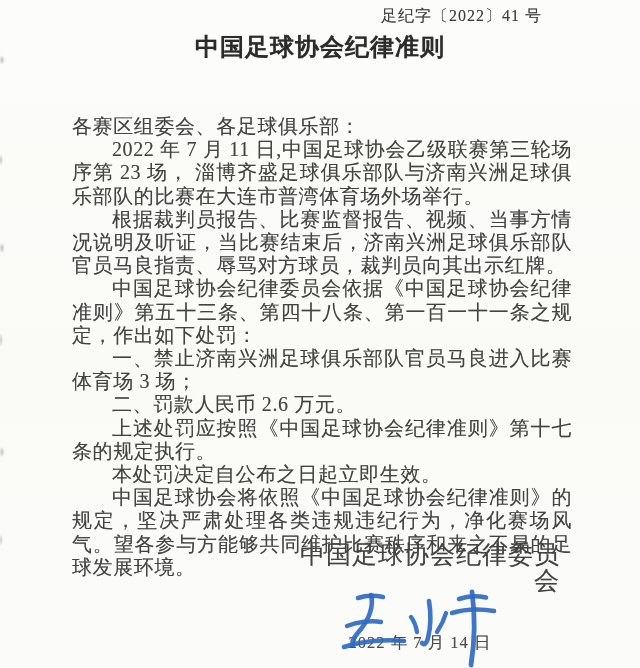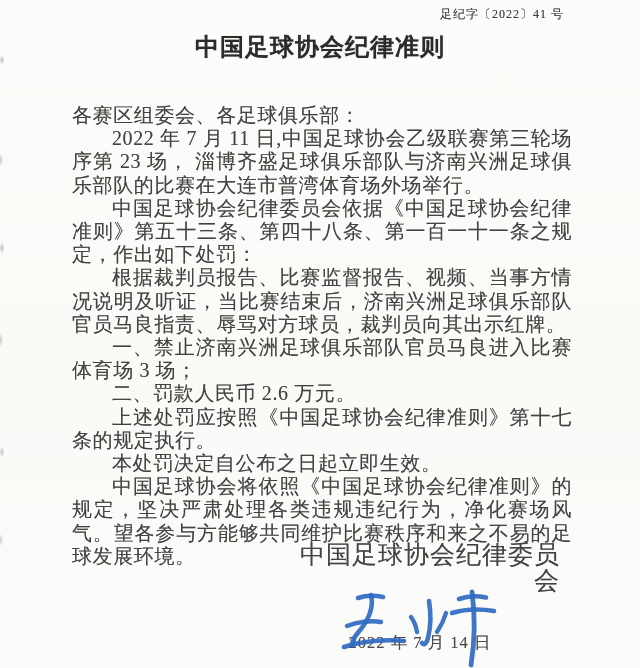--- a/index.html
+++ b/index.html
@@ -29,22 +29,22 @@
       radial-gradient(4px 8px at 2px 248px, rgba(70,70,70,.33), transparent 70%),
       radial-gradient(3px 10px at 1px 340px, rgba(70,70,70,.28), transparent 70%),
       radial-gradient(4px 8px at 2px 452px, rgba(70,70,70,.30), transparent 70%),
       radial-gradient(3px 9px at 1px 540px, rgba(70,70,70,.26), transparent 70%);
     pointer-events: none;
   }
 
   .doc-number {
     position: absolute;
     top: 6px;
-    right: 76px;
-    font-size: 12px;
+    right: 98px;
+    font-size: 16px;
     letter-spacing: 1px;
     color: #3f3f3d;
     text-shadow: 0 0 0.6px rgba(70,70,70,.5);
     white-space: nowrap;
   }
 
   .title {
     position: absolute;
     top: 30px;
     left: 0;
@@ -64,21 +64,21 @@
     left: 72px;
     width: 500px;
     font-size: 20px;
     line-height: 23.2px;
     letter-spacing: 0.6px;
     text-align: justify;
     color: #434341;
     text-shadow: 0 0 0.6px rgba(80,80,78,.45);
   }
   .body-text p { text-indent: 2em; }
-  .body-text p.no-indent { text-indent: 0; }
+  .body-text p.no-indent { text-indent: 0; margin-top: 11px; }
 
   .sig-block {
     position: absolute;
     top: 542px;
     left: 280px;
     width: 280px;
     text-align: right;
     font-size: 25px;
     line-height: 26px;
     letter-spacing: 1px;
@@ -125,22 +125,22 @@
 
   <div class="doc-number">足纪字〔2022〕41 号</div>
 
   <div class="title">
     <div>中国足球协会纪律准则</div>
   </div>
 
   <div class="body-text">
     <p class="no-indent">各赛区组委会、各足球俱乐部：</p>
     <p>2022 年 7 月 11 日,中国足球协会乙级联赛第三轮场序第 23 场， 淄博齐盛足球俱乐部队与济南兴洲足球俱乐部队的比赛在大连市普湾体育场外场举行。</p>
+    <p>根据裁判员报告、比赛监督报告、视频、当事方情况说明及听证，当比赛结束后，济南兴洲足球俱乐部队官员马良指责、辱骂对方球员，裁判员向其出示红牌。</p>
     <p>中国足球协会纪律委员会依据《中国足球协会纪律准则》第五十三条、第四十八条、第一百一十一条之规定，作出如下处罚：</p>
-    <p>根据裁判员报告、比赛监督报告、视频、当事方情况说明及听证，当比赛结束后，济南兴洲足球俱乐部队官员马良指责、辱骂对方球员，裁判员向其出示红牌。</p>
     <p>一、禁止济南兴洲足球俱乐部队官员马良进入比赛体育场 3 场；</p>
     <p>二、罚款人民币 2.6 万元。</p>
     <p>上述处罚应按照《中国足球协会纪律准则》第十七条的规定执行。</p>
     <p>本处罚决定自公布之日起立即生效。</p>
     <p>中国足球协会将依照《中国足球协会纪律准则》的规定，坚决严肃处理各类违规违纪行为，净化赛场风气。望各参与方能够共同维护比赛秩序和来之不易的足球发展环境。</p>
   </div>
 
   <div class="sig-block">
     <div>中国足球协会纪律委员会</div>
   </div>

